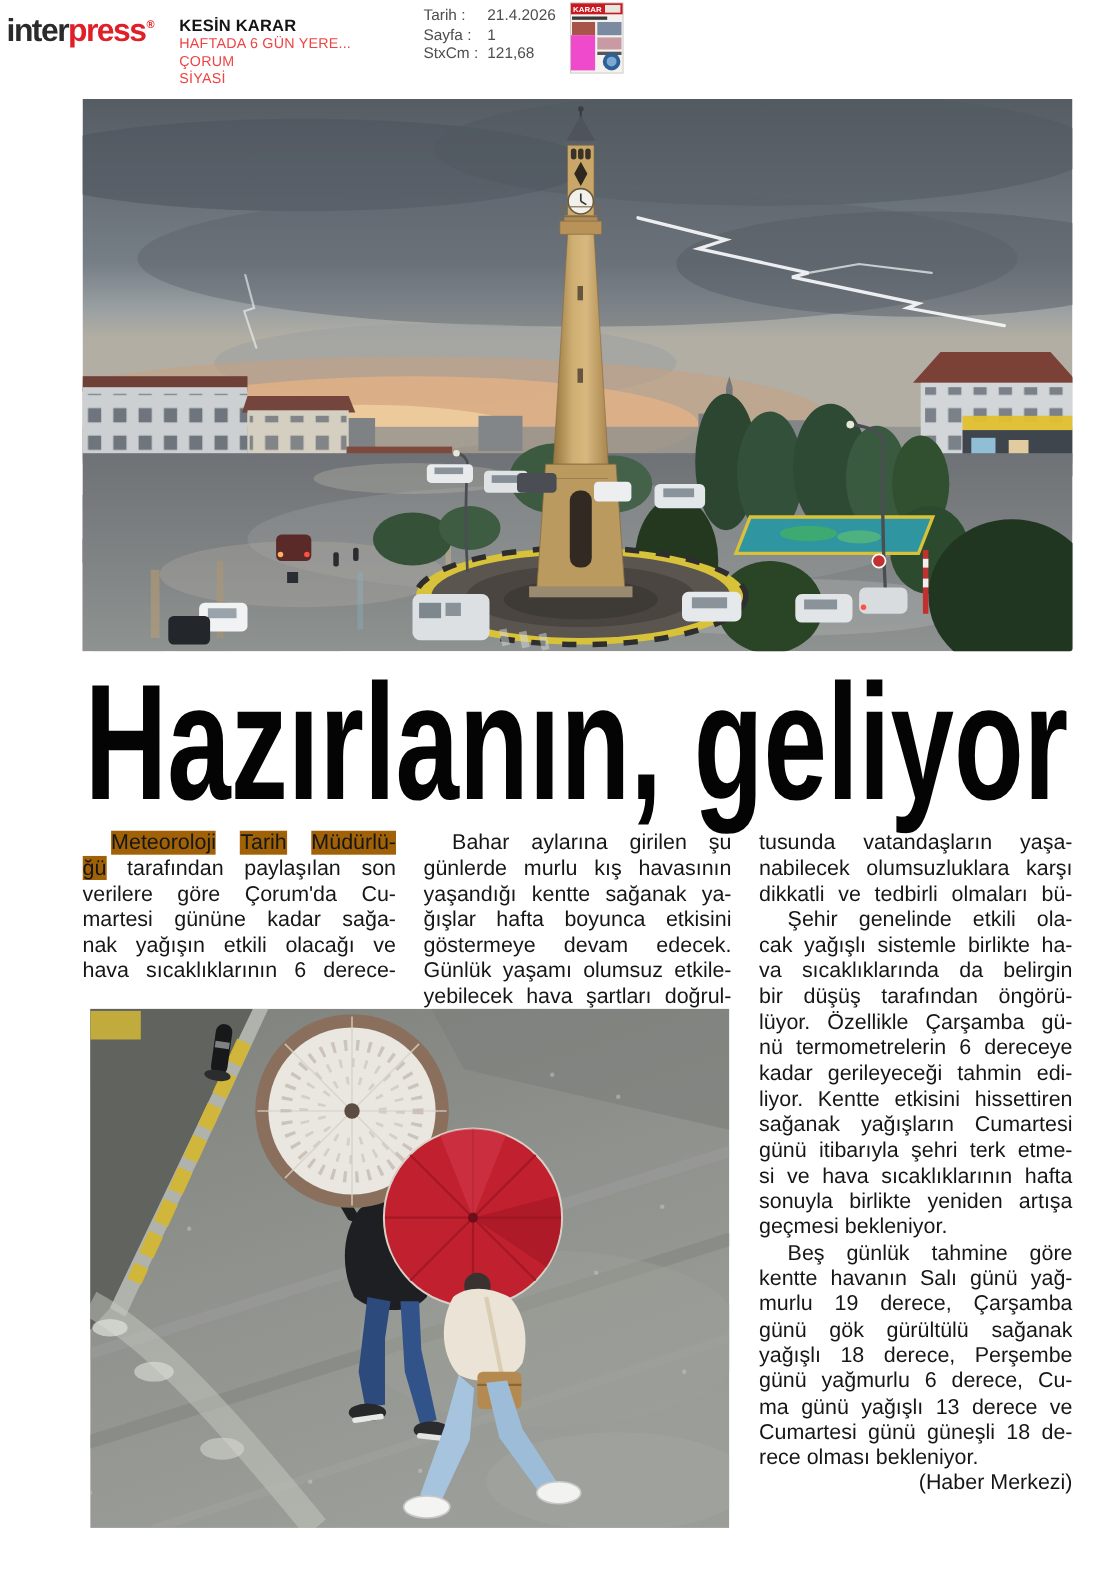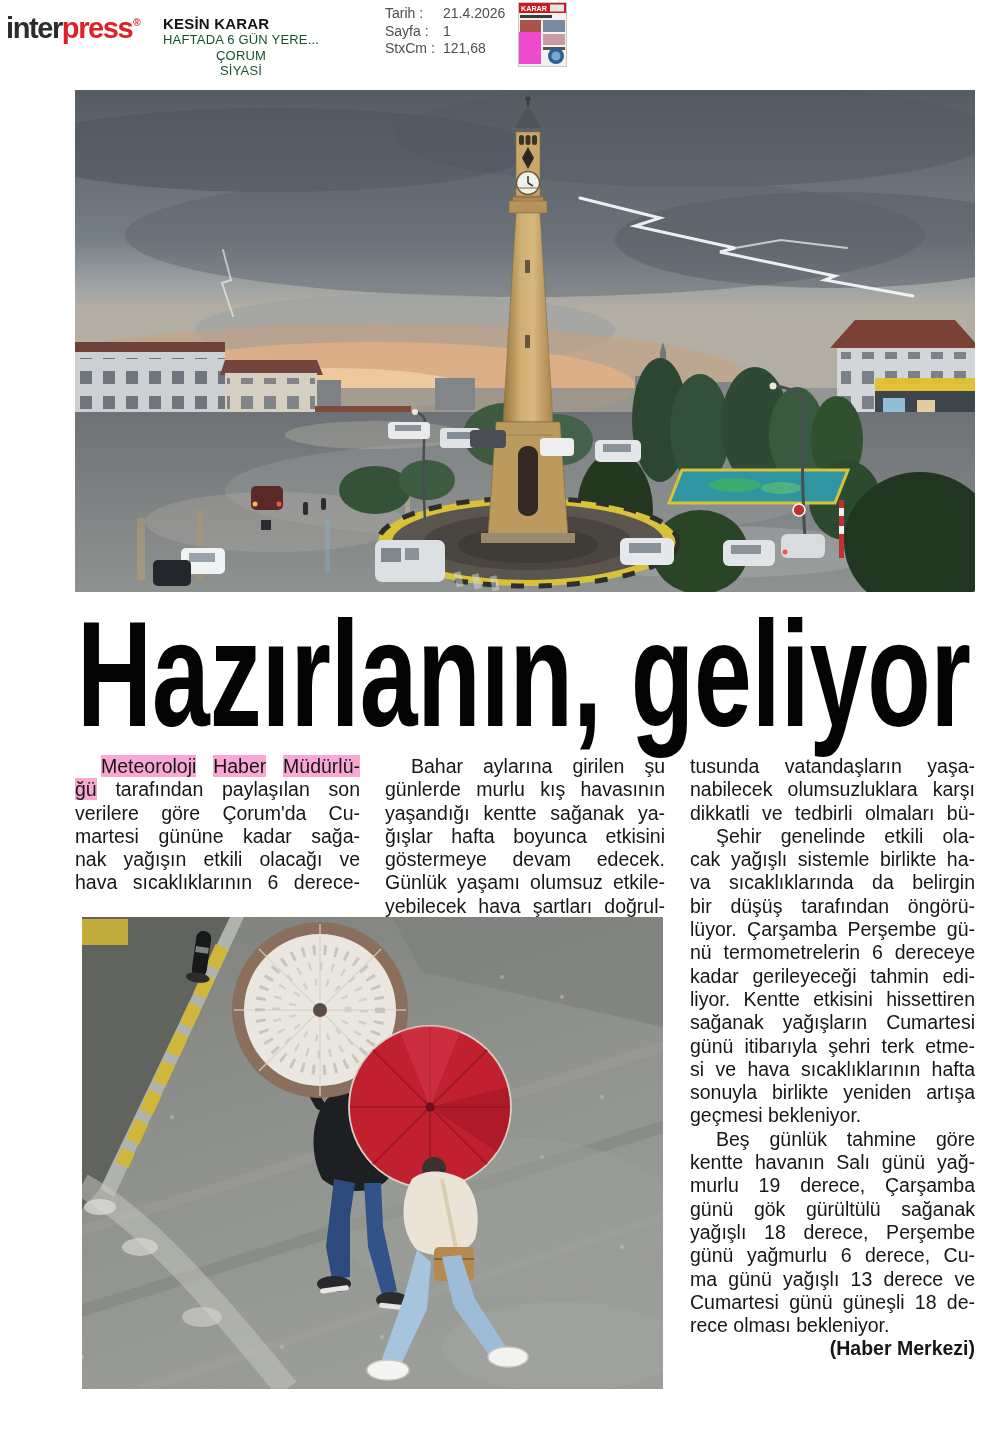--- a/index.html
+++ b/index.html
@@ -6,21 +6,21 @@
   .page{position:relative;width:996px;height:1435px;background:#fff;overflow:hidden;
         font-family:"Liberation Sans",sans-serif;}
 
   
   .logo{position:absolute;left:6px;top:6px;font-weight:bold;font-size:29px;letter-spacing:-1.4px;line-height:34px;}
   .logo .lg1{color:#2b2b2b;}
   .logo .lg2{color:#e02028;}
   .logo .reg{color:#e02028;font-size:10px;vertical-align:12px;letter-spacing:0;margin-left:1px;}
   .pub{position:absolute;left:163px;top:16px;}
   .pub-name{font-size:15px;font-weight:bold;color:#141414;line-height:16px;letter-spacing:.2px;}
-  .pub-line{font-size:13px;color:#14532d;line-height:15.5px;letter-spacing:.2px;text-align:center;}
+  .pub-line{font-size:13px;color:#ef4444;line-height:15.5px;letter-spacing:.2px;}
   .meta{position:absolute;left:385px;top:5px;font-size:14px;color:#4e4e4e;line-height:17.5px;}
   .meta-row{display:flex;}
   .meta-label{width:58px;}
   .thumb{position:absolute;left:518px;top:2px;width:49px;height:65px;}
 
   
   .photo-main{position:absolute;left:75px;top:90px;width:900px;height:502px;margin:0;}
   .headline{position:absolute;left:75px;top:600px;width:900px;height:158px;}
   .photo-secondary{position:absolute;left:7px;top:162px;width:581px;height:472px;margin:0;}
 
@@ -28,22 +28,22 @@
   .article{position:absolute;left:75px;top:755px;width:900px;height:636px;
            font-size:19.5px;color:#161616;}
   .col{position:absolute;top:0;}
   .col1{left:0;width:285px;}
   .col2{left:310px;width:280px;}
   .col3{left:615px;width:285px;}
   .ln{height:23.3px;line-height:23.3px;text-align:justify;text-align-last:justify;overflow:hidden;}
   .ln.indent{text-indent:26px;}
   .ln.last{text-align-last:left;}
   .ln.right{text-align:right;text-align-last:right;}
-  .ln.bold{font-weight:bold;}
-  .hl{background:#f9a8d4;}
+  .ln.bold{font-weight:normal;}
+  .hl{background:#a16207;}
 </style>
 </head>
 <body>
 
 <div class="page">
 
   <div class="logo">
     <span class="lg1">inter</span><span class="lg2">press</span><span class="reg">®</span>
   </div>
 
@@ -338,21 +338,21 @@
   </figure>
 
   <div class="headline">
     <svg width="900" height="158" viewBox="0 0 900 158">
       <text x="2" y="126" font-family="Liberation Sans, sans-serif" font-weight="bold" font-size="150" fill="#040404" textLength="894" lengthAdjust="spacingAndGlyphs">Hazırlanın, geliyor</text>
     </svg>
   </div>
 
   <section class="article">
     <div class="col col1">
-        <div class="ln indent"><span class="hl">Meteoroloji</span><span> </span><span class="hl">Haber</span><span> </span><span class="hl">Müdürlü-</span></div>
+        <div class="ln indent"><span class="hl">Meteoroloji</span><span> </span><span class="hl">Tarih</span><span> </span><span class="hl">Müdürlü-</span></div>
         <div class="ln"><span class="hl">ğü</span><span> tarafından paylaşılan son</span></div>
         <div class="ln"><span>verilere göre Çorum'da Cu-</span></div>
         <div class="ln"><span>martesi gününe kadar sağa-</span></div>
         <div class="ln"><span>nak yağışın etkili olacağı ve</span></div>
         <div class="ln"><span>hava sıcaklıklarının 6 derece-</span></div>
       </div>
     <div class="col col2">
         <div class="ln indent"><span>Bahar aylarına girilen şu</span></div>
         <div class="ln"><span>günlerde murlu kış havasının</span></div>
         <div class="ln"><span>yaşandığı kentte sağanak ya-</span></div>
@@ -362,21 +362,21 @@
         <div class="ln"><span>yebilecek hava şartları doğrul-</span></div>
       </div>
     <div class="col col3">
         <div class="ln"><span>tusunda vatandaşların yaşa-</span></div>
         <div class="ln"><span>nabilecek olumsuzluklara karşı</span></div>
         <div class="ln"><span>dikkatli ve tedbirli olmaları bü-</span></div>
         <div class="ln indent"><span>Şehir genelinde etkili ola-</span></div>
         <div class="ln"><span>cak yağışlı sistemle birlikte ha-</span></div>
         <div class="ln"><span>va sıcaklıklarında da belirgin</span></div>
         <div class="ln"><span>bir düşüş tarafından öngörü-</span></div>
-        <div class="ln"><span>lüyor. Çarşamba Perşembe gü-</span></div>
+        <div class="ln"><span>lüyor. Özellikle Çarşamba gü-</span></div>
         <div class="ln"><span>nü termometrelerin 6 dereceye</span></div>
         <div class="ln"><span>kadar gerileyeceği tahmin edi-</span></div>
         <div class="ln"><span>liyor. Kentte etkisini hissettiren</span></div>
         <div class="ln"><span>sağanak yağışların Cumartesi</span></div>
         <div class="ln"><span>günü itibarıyla şehri terk etme-</span></div>
         <div class="ln"><span>si ve hava sıcaklıklarının hafta</span></div>
         <div class="ln"><span>sonuyla birlikte yeniden artışa</span></div>
         <div class="ln last"><span>geçmesi bekleniyor.</span></div>
         <div class="ln indent"><span>Beş günlük tahmine göre</span></div>
         <div class="ln"><span>kentte havanın Salı günü yağ-</span></div>

